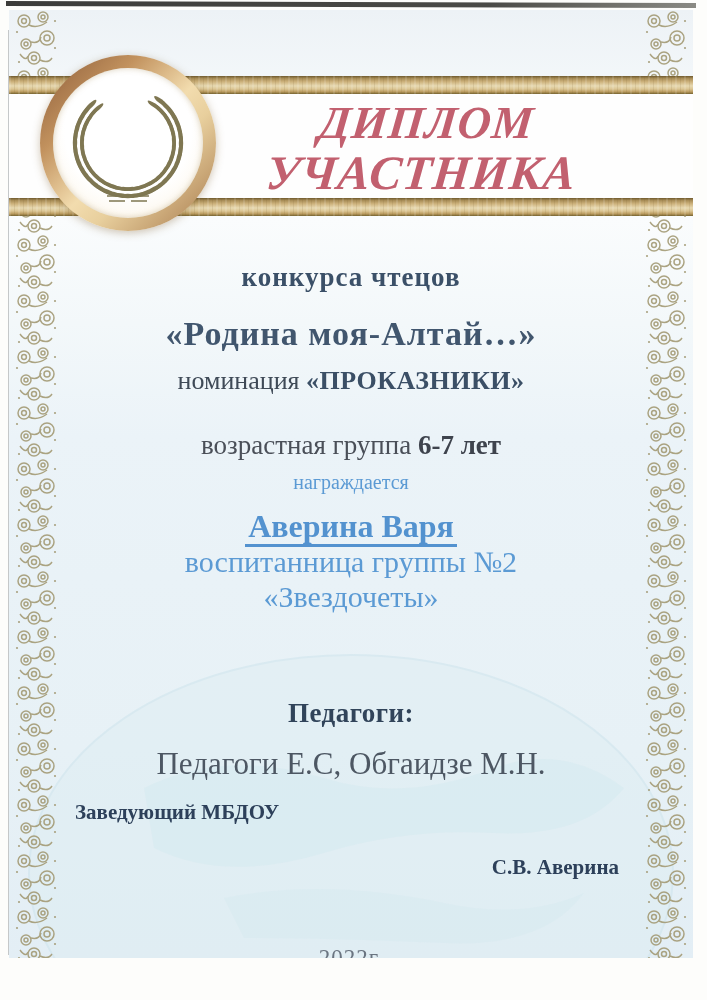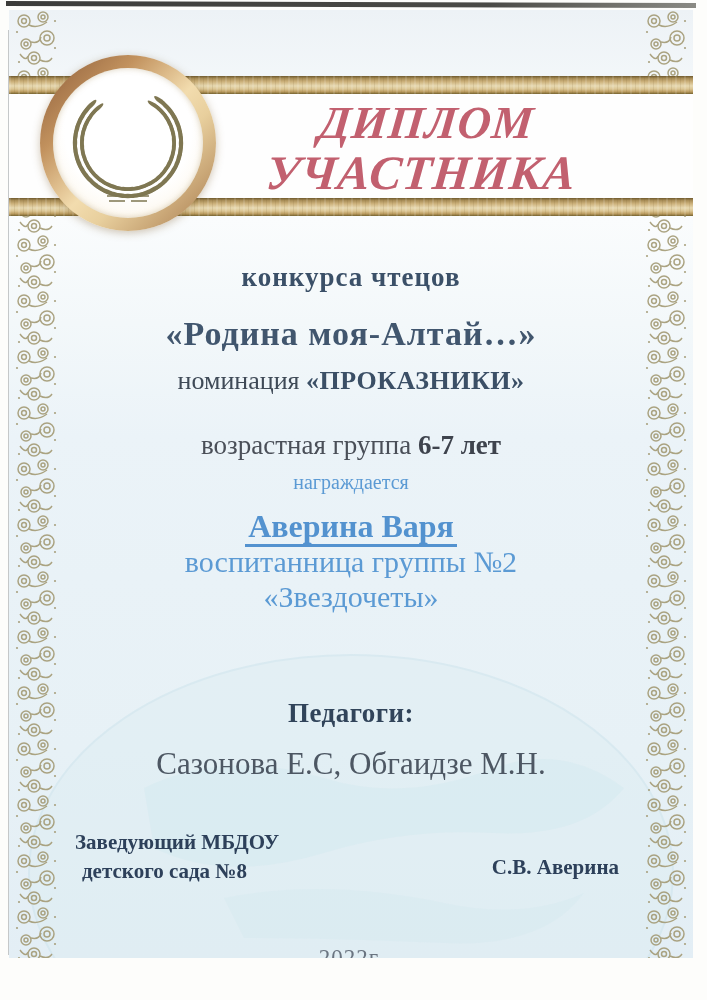--- a/index.html
+++ b/index.html
@@ -51,21 +51,21 @@
   .l-age .b   {color:#3e434d;}
   .l-awarded  {top:447px;font-size:20px;color:#5b9ad4;}
   .l-recipient{top:484px;font-size:32px;font-weight:700;color:#5392cf;}
   .l-recipient span{border-bottom:3px solid #5392cf;padding:0 3px;}
   .l-group    {top:521px;font-size:30px;color:#5b9ad4;}
   .l-group2   {top:556px;font-size:30px;color:#5b9ad4;}
   .l-teachers {top:674px;font-size:27px;font-weight:700;color:#31445a;letter-spacing:.5px;}
   .l-names    {top:722px;font-size:31px;color:#4d5763;}
   .l-year     {top:921px;font-size:23px;color:#6a7480;letter-spacing:1px;text-align:center;}
 
-  .sig-left{position:absolute;left:66px;top:818px;z-index:5;font-size:21px;font-weight:700;color:#2d405a;line-height:29px;}
+  .sig-left{position:absolute;left:66px;top:788px;z-index:5;font-size:21px;font-weight:700;color:#2d405a;line-height:29px;}
   .sig-left .ind{padding-left:7px;}
   .sig-right{position:absolute;right:74px;top:845px;z-index:5;font-size:21px;font-weight:700;color:#2d405a;}
 </style>
 </head>
 <body>
 
 <div class="scan">
   <div class="top-scan-line"></div>
   <div class="left-scan-line"></div>
 
@@ -214,23 +214,22 @@
     <div class="line l-nom"><span>номинация </span><span class="b">«ПРОКАЗНИКИ»</span></div>
     <div class="line l-event">«Родина моя-Алтай…»</div>
     <div class="line l-age"><span>возрастная группа </span><span class="b">6-7 лет</span></div>
 
     <div class="line l-awarded">награждается</div>
     <div class="line l-recipient"><span>Аверина Варя</span></div>
     <div class="line l-group">воспитанница группы №2</div>
     <div class="line l-teachers">Педагоги:</div>
 
     <div class="line l-group2">«Звездочеты»</div>
-    <div class="line l-names">Сазонова Е.С, Обгаидзе М.Н.</div>
+    <div class="line l-names">Педагоги Е.С, Обгаидзе М.Н.</div>
 
     <div class="sig-left">
       <div>Заведующий МБДОУ</div>
-      <div class="ind">детского сада №8</div>
     </div>
     <div class="sig-right">С.В. Аверина</div>
 
     <div class="line l-year">2022г.</div>
   </div>
 </div>
 
 </body></html>

